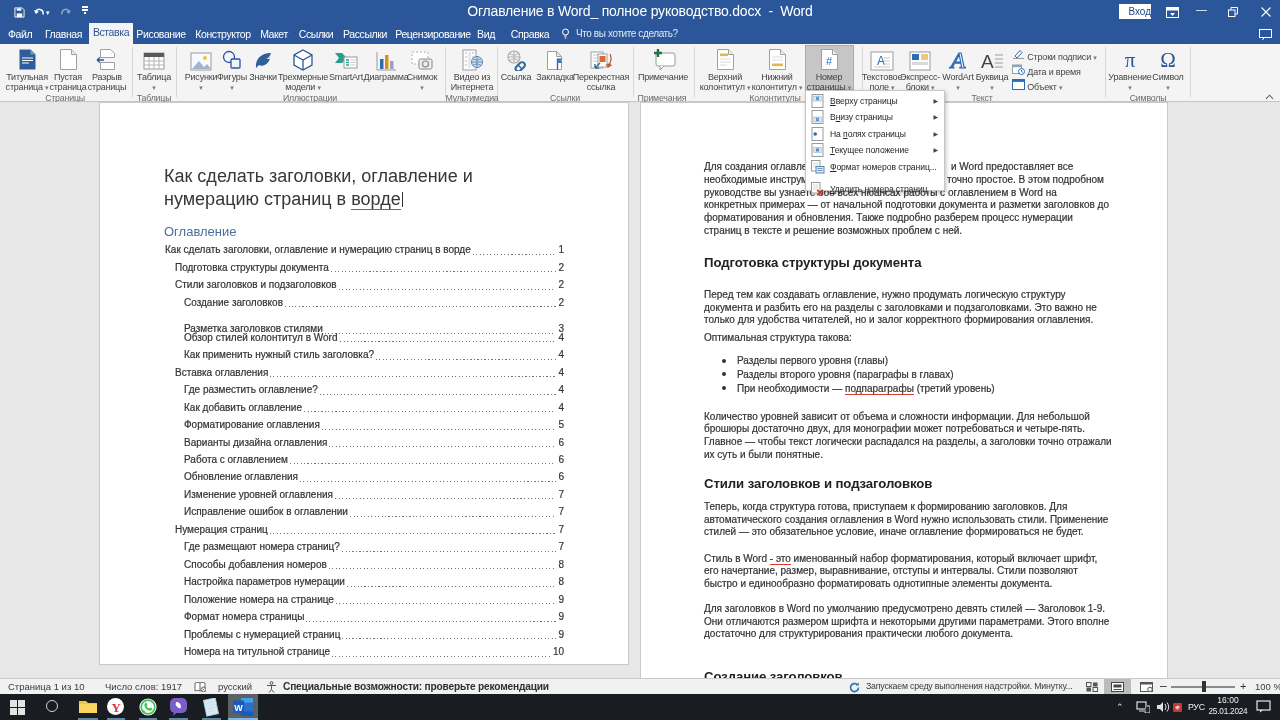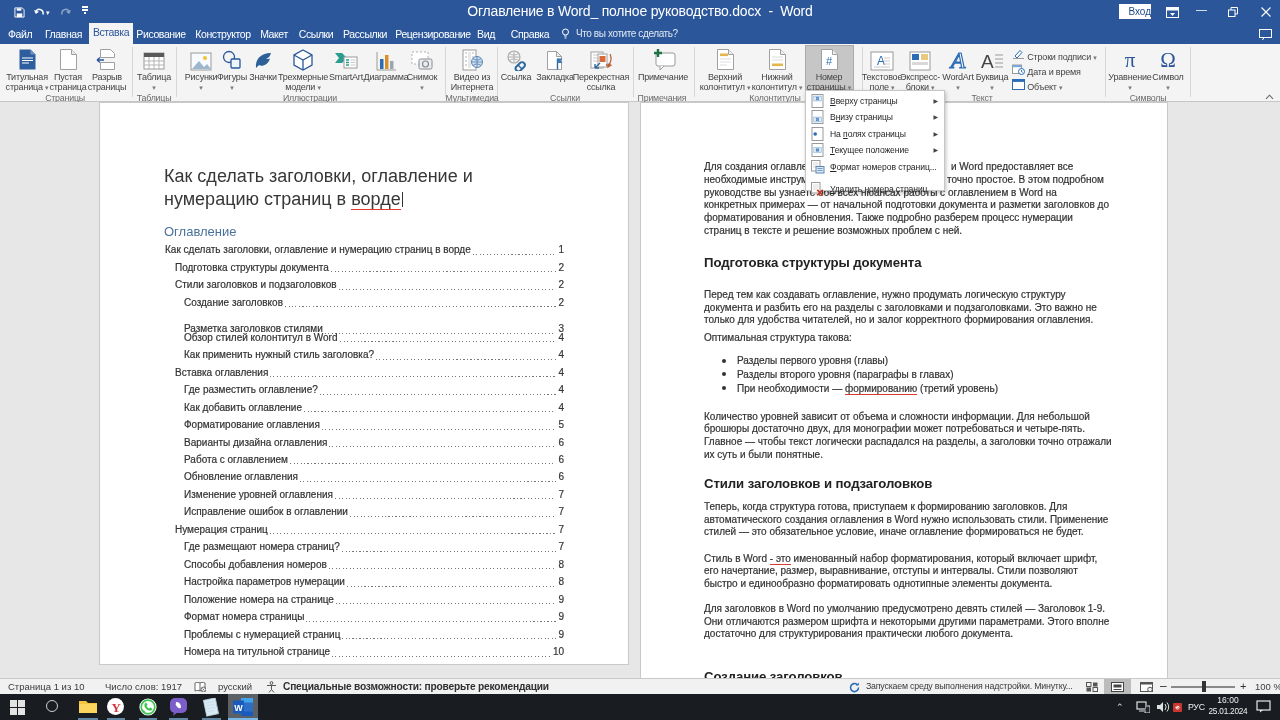--- a/index.html
+++ b/index.html
@@ -438,21 +438,21 @@
 <div class="bline" style="left:63px;top:121.7px">страниц в тексте и решение возможных проблем с ней.</div>
 <div class="bline" style="left:310px;top:58.2px">и Word предоставляет все</div>
 <div class="bline" style="left:306px;top:70.9px">точно простое. В этом подробном</div>
 <div class="h2line" style="left:63px;top:151.5px">Подготовка структуры документа</div>
 <div class="bline" style="left:63px;top:185.9px">Перед тем как создавать оглавление, нужно продумать логическую структуру</div>
 <div class="bline" style="left:63px;top:198.6px">документа и разбить его на разделы с заголовками и подзаголовками. Это важно не</div>
 <div class="bline" style="left:63px;top:211.3px">только для удобства читателей, но и залог корректного формирования оглавления.</div>
 <div class="bline" style="left:63px;top:228.5px">Оптимальная структура такова:</div>
 <div class="bline" style="left:96px;top:252.3px">Разделы первого уровня (главы)</div>
 <div class="bline" style="left:96px;top:266.0px">Разделы второго уровня (параграфы в главах)</div>
-<div class="bline" style="left:96px;top:279.7px">При необходимости — <span class="runderl">формированию</span> (третий уровень)</div>
+<div class="bline" style="left:96px;top:279.7px">При необходимости — <span class="runderl">подпараграфы</span> (третий уровень)</div>
 <div class="abs" style="left:81px;top:255.5px;width:4px;height:4px;border-radius:50%;background:#333"></div>
 <div class="abs" style="left:81px;top:269.2px;width:4px;height:4px;border-radius:50%;background:#333"></div>
 <div class="abs" style="left:81px;top:282.9px;width:4px;height:4px;border-radius:50%;background:#333"></div>
 <div class="bline" style="left:63px;top:320.4px">брошюры достаточно двух, для монографии может потребоваться и четыре-пять.</div>
 <div class="bline" style="left:63px;top:307.7px">Количество уровней зависит от объема и сложности информации. Для небольшой</div>
 <div class="bline" style="left:63px;top:333.1px">Главное — чтобы текст логически распадался на разделы, а заголовки точно отражали</div>
 <div class="bline" style="left:63px;top:345.8px">их суть и были понятные.</div>
 <div class="h2line" style="left:63px;top:372.5px">Стили заголовков и подзаголовков</div>
 <div class="bline" style="left:63px;top:397.8px">Теперь, когда структура готова, приступаем к формированию заголовков. Для</div>
 <div class="bline" style="left:63px;top:410.5px">автоматического создания оглавления в Word нужно использовать стили. Применение</div>

